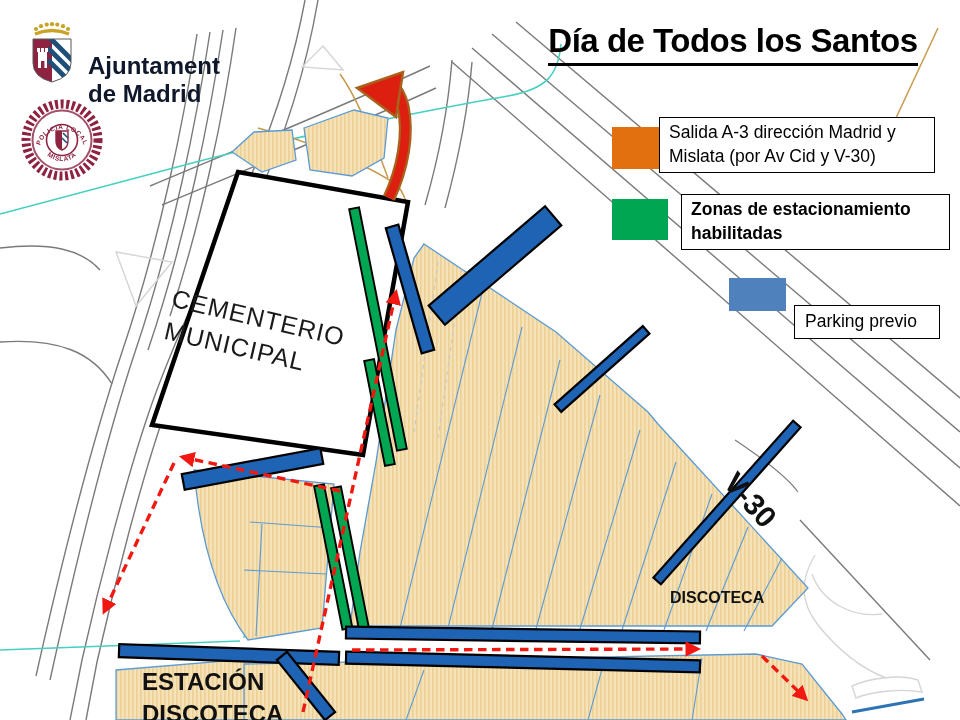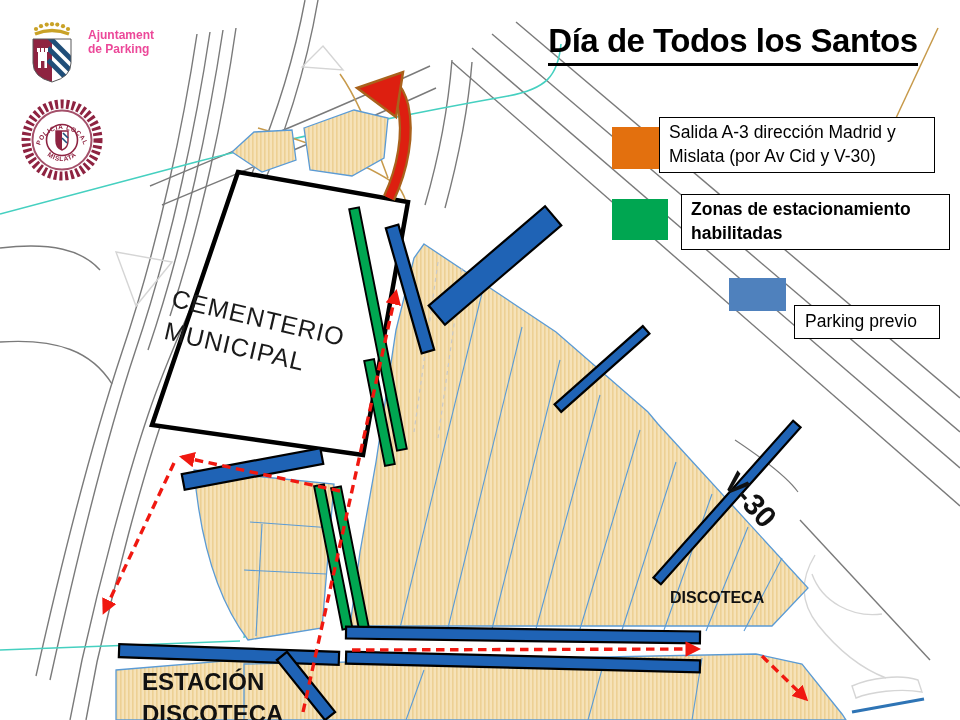--- a/index.html
+++ b/index.html
@@ -4,21 +4,21 @@
 <style>
   html,body{margin:0;padding:0;background:#e8e8e8;}
   #stage{
     position:relative;width:960px;height:720px;background:#ffffff;overflow:hidden;
     font-family:"Liberation Sans",sans-serif;color:#000;
   }
   #map-svg{position:absolute;left:0;top:0;width:960px;height:720px;}
   .abs{position:absolute;}
   
   .brand{left:26px;top:20px;display:flex;gap:10px;align-items:flex-start;}
-  .brand-name{font-size:12px;font-weight:bold;color:#ec4899;line-height:1.18;margin-top:8px;}
+  .brand-name{font-size:24px;font-weight:bold;color:#0f172a;line-height:1.18;margin-top:32px;}
   .badge{left:18px;top:96px;}
   
   .title-wrap{left:518px;top:22px;width:430px;text-align:center;}
   .title-text{display:inline-block;font-size:33px;font-weight:bold;letter-spacing:-0.5px;
     border-bottom:3px solid #000;padding-bottom:3px;}
   
   .swatch{position:absolute;}
   .legend-box{position:absolute;background:#fff;border:1.6px solid #000;
     font-size:17.5px;line-height:1.36;padding:3px 9px;}
   .sw-exit{left:612px;top:127px;width:62px;height:42px;}
@@ -191,21 +191,21 @@
           <rect x="11" y="28" width="3" height="4"></rect>
             <rect x="15" y="28" width="3" height="4"></rect>
             <rect x="19" y="28" width="3" height="4"></rect>
         </g>
         <rect x="15" y="41" width="3.4" height="7" fill="#8E2341"></rect>
       </g>
       <path d="M7,19 h38 v24 q0,14 -19,19 q-19,-5 -19,-19 z" fill="none" stroke="#58595b" stroke-width="1"></path>
     </svg>
     <div class="brand-name">
       <div>Ajuntament</div>
-      <div>de Parking</div>
+      <div>de Madrid</div>
     </div>
   </div>
 
   <div class="abs badge">
     <svg width="88" height="88" viewBox="-44 -44 88 88">
       <circle r="36" fill="none" stroke="#8E2341" stroke-width="9" stroke-dasharray="3 2.6"></circle>
       <circle r="29.5" fill="#ffffff" stroke="#A4506A" stroke-width="2"></circle>
       <circle r="15.5" fill="#ffffff" stroke="#8E2341" stroke-width="1.6"></circle>
       <defs>
         <path id="arcT" d="M-22,6 A22.8,22.8 0 0 1 22,6"></path>

